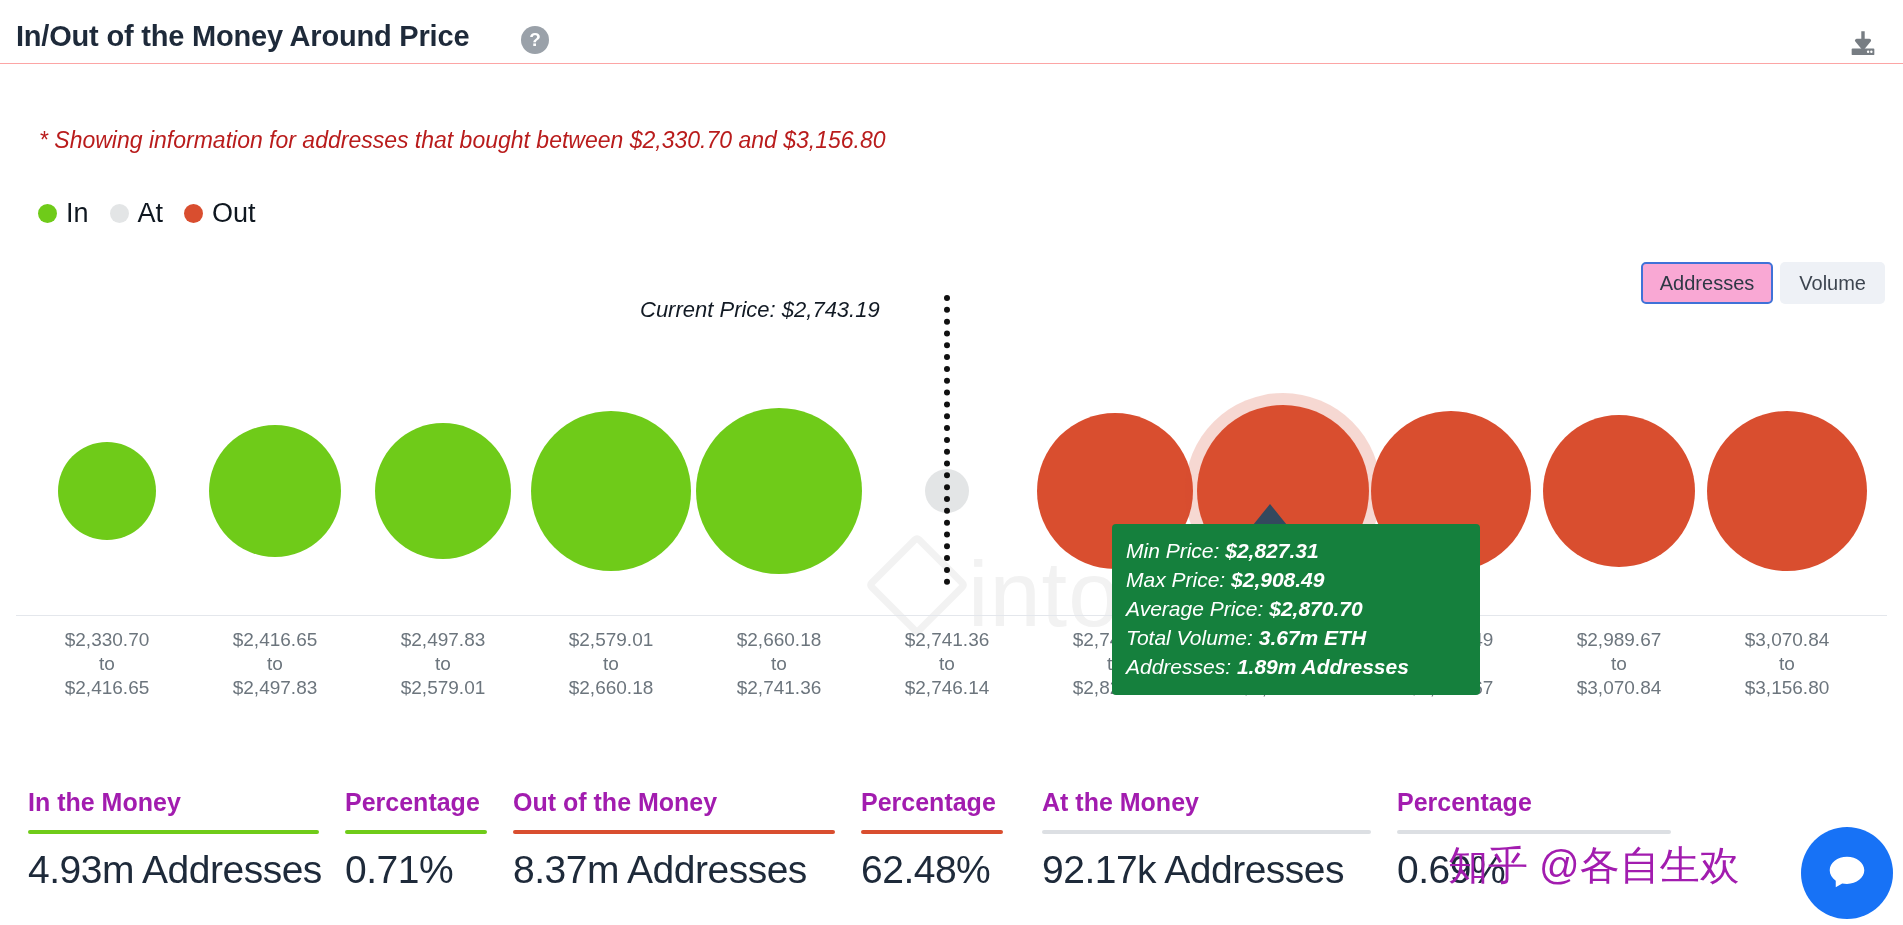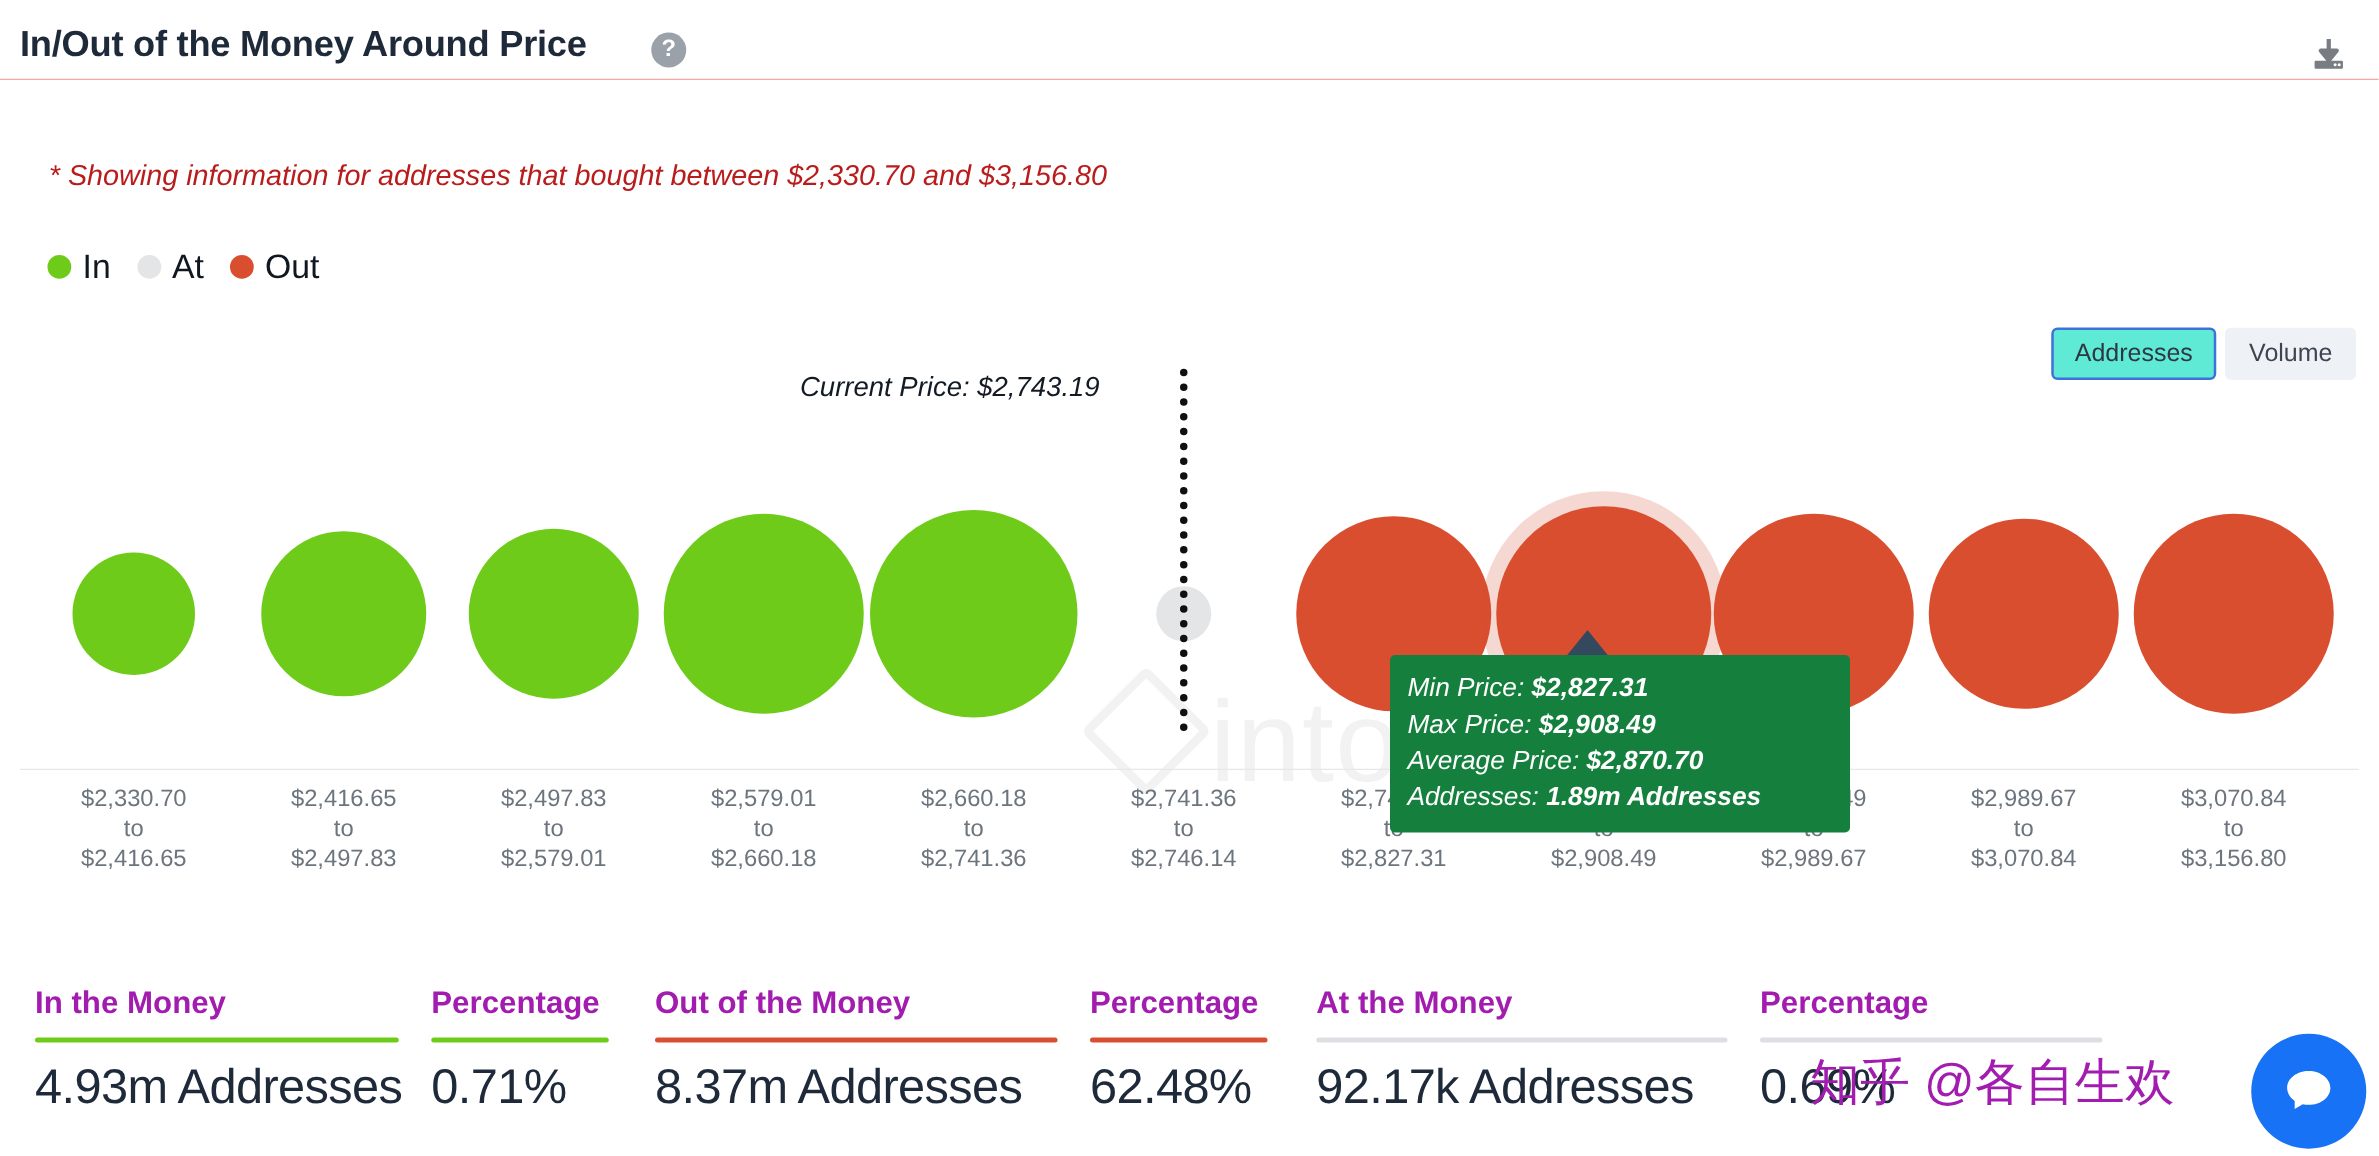--- a/index.html
+++ b/index.html
@@ -51,21 +51,21 @@
   
   .toggle-group {
     position: absolute; right: 18px; top: 262px; display: flex; gap: 7px;
   }
   .toggle-btn {
     font-size: 20px; padding: 10px 18px; border-radius: 5px;
     background: #eef1f6; color: #3d4550; border: 1px solid transparent;
     cursor: pointer; line-height: 1; font-family: inherit;
   }
   .toggle-btn.active {
-    background: #5eead4; border: 2px solid #3f72d8; color: #2e3845;
+    background: #f9a8d4; border: 2px solid #3f72d8; color: #2e3845;
     padding: 9px 17px;
   }
 
   
   .chart {
     position: absolute; left: 0px; top: 330px; width: 1903px; height: 290px;
   }
   .chart-baseline {
     position: absolute; left: 16px; top: 285px; width: 1871px; height: 1px;
     background: #e4e7ec;
@@ -278,37 +278,41 @@
     </div>
     <div class="tip-row">
       <span>Max Price:</span>
       <b>$2,908.49</b>
     </div>
     <div class="tip-row">
       <span>Average Price:</span>
       <b>$2,870.70</b>
     </div>
     <div class="tip-row">
+      <span>Total Volume:</span>
+      <b>3.67m ETH</b>
+    </div>
+    <div class="tip-row">
       <span>Addresses:</span>
       <b>1.89m Addresses</b>
     </div>
   </div>
 
   <div class="stats" id="stats-row">
       <div class="stat" style="width: 345px; padding-left: 28px; margin-left: 0px;">
         <div class="stat-label">In the Money</div>
         <div class="stat-rule" style="background: rgb(111, 203, 25); width: 291px;"></div>
         <div class="stat-value">4.93m Addresses</div>
       </div>
       <div class="stat" style="width: 168px; padding-left: 0px; margin-left: 0px;">
         <div class="stat-label">Percentage</div>
         <div class="stat-rule" style="background: rgb(111, 203, 25); width: 142px;"></div>
         <div class="stat-value">0.71%</div>
       </div>
-      <div class="stat" style="width: 348px; padding-left: 0px; margin-left: 11px;">
+      <div class="stat" style="width: 348px; padding-left: 0px; margin-left: 0px;">
         <div class="stat-label">Out of the Money</div>
         <div class="stat-rule" style="background: rgb(217, 78, 47); width: 322px;"></div>
         <div class="stat-value">8.37m Addresses</div>
       </div>
       <div class="stat" style="width: 168px; padding-left: 0px; margin-left: 0px;">
         <div class="stat-label">Percentage</div>
         <div class="stat-rule" style="background: rgb(217, 78, 47); width: 142px;"></div>
         <div class="stat-value">62.48%</div>
       </div>
       <div class="stat" style="width: 355px; padding-left: 0px; margin-left: 13px;">

